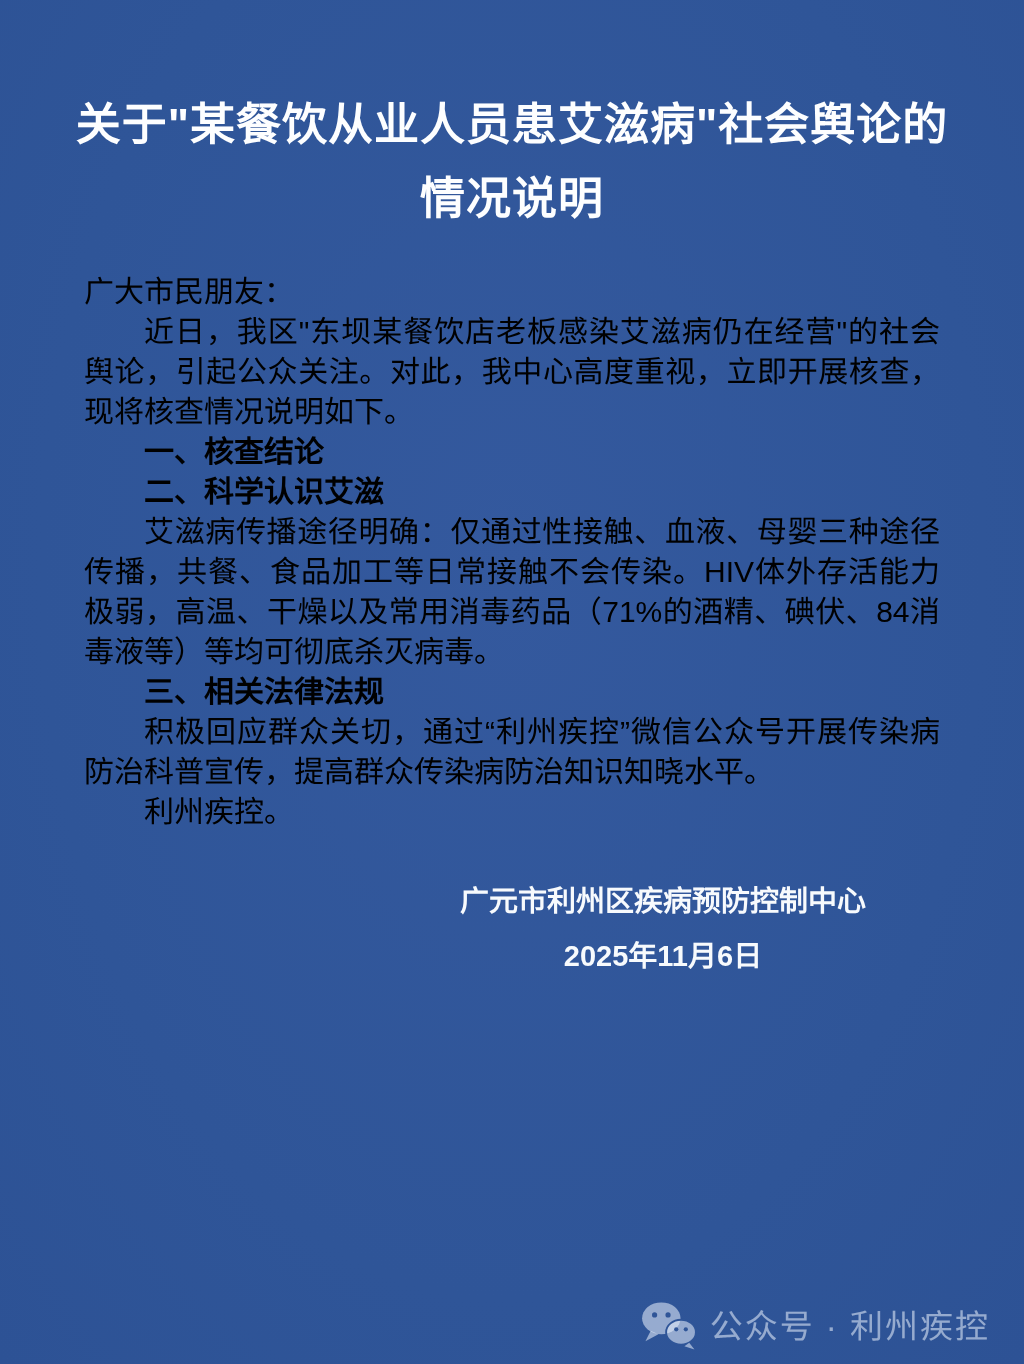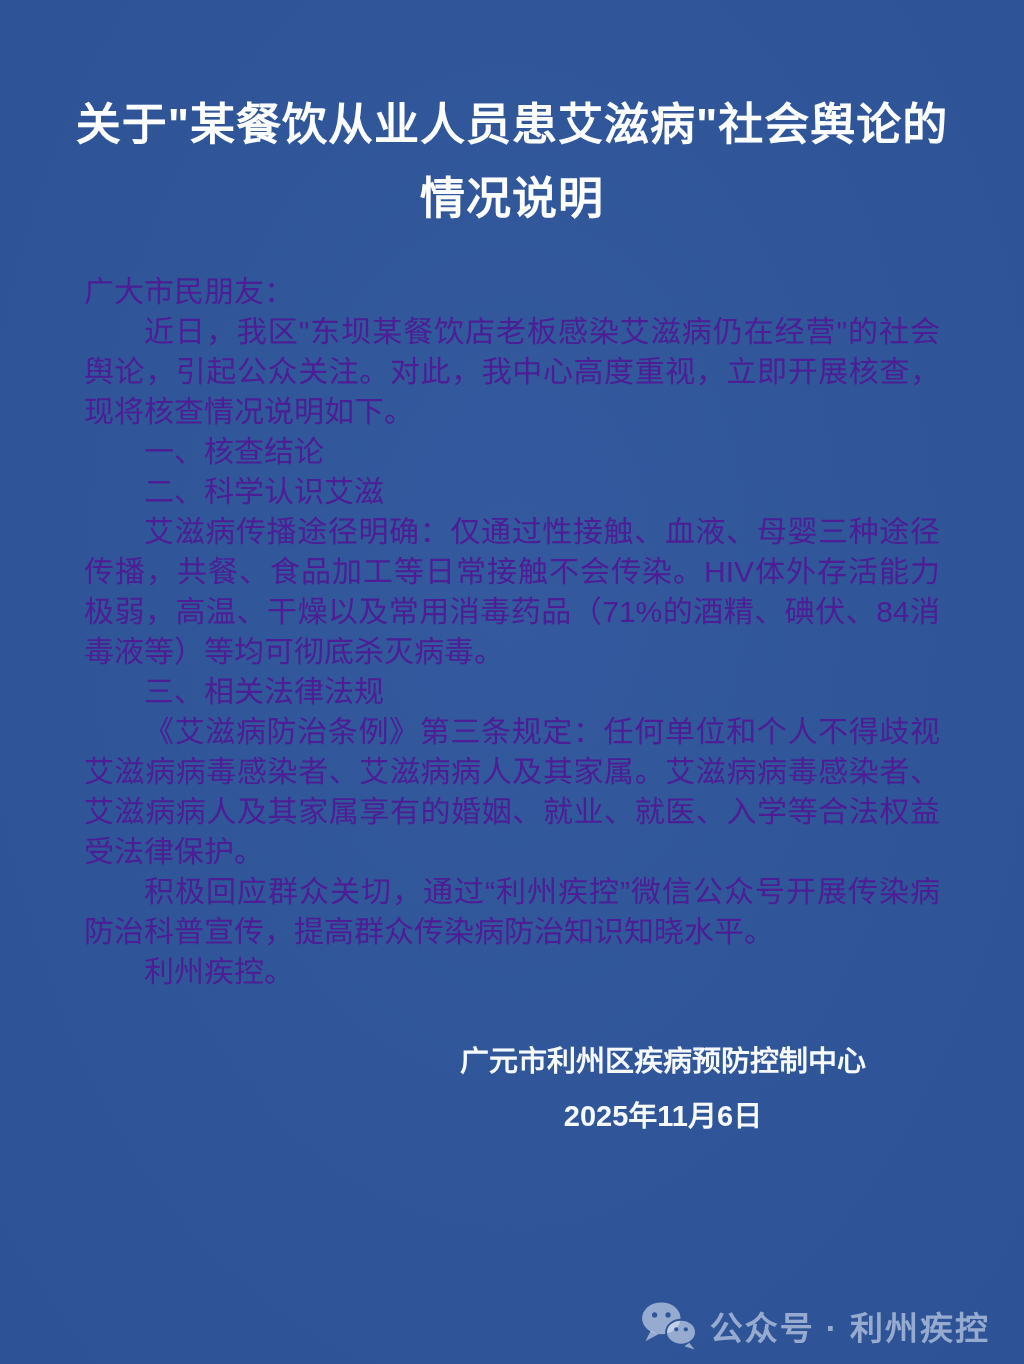--- a/index.html
+++ b/index.html
@@ -27,66 +27,65 @@
     text-align: center;
     line-height: 74px;
     letter-spacing: 1px;
     color: #fdfeff;
   }
   .doc-body {
     margin: 36px 84px 0 84px;
     font-size: 30px;
     line-height: 40px;
     text-align: justify;
-    color: #4c1d95;
+    color: #000000;
   }
   .doc-body p { margin: 0; }
   .salutation { text-indent: 0; }
   .para { text-indent: 2em; }
-  .heading { text-indent: 2em; font-weight: normal; }
+  .heading { text-indent: 2em; font-weight: bold; }
   .signature {
     margin: 46px 150px 0 auto;
     width: fit-content;
     text-align: center;
     font-weight: bold;
     font-size: 29px;
     line-height: 47px;
     color: #f7fafd;
   }
   .signature p { margin: 8px; }
   .watermark {
     position: absolute;
     right: 34px;
     bottom: 14px;
     display: flex;
-    align-items: flex-end;
+    align-items: flex-start;
     gap: 12px;
     font-size: 33px;
-    font-weight: bold;
+    font-weight: normal;
     letter-spacing: 2px;
     color: rgba(226, 234, 248, 0.58);
     white-space: nowrap;
   }
   .watermark svg { display: block; }
 </style>
 </head>
 <body>
 
 <div class="page">
 
   <h1 class="title">关于"某餐饮从业人员患艾滋病"社会舆论的情况说明</h1>
 
   <div class="doc-body">
     <p class="salutation">广大市民朋友：</p>
     <p class="para">近日，我区"东坝某餐饮店老板感染艾滋病仍在经营"的社会舆论，引起公众关注。对此，我中心高度重视，立即开展核查，现将核查情况说明如下。</p>
     <p class="heading">一、核查结论</p>
     <p class="heading">二、科学认识艾滋</p>
     <p class="para">艾滋病传播途径明确：仅通过性接触、血液、母婴三种途径传播，共餐、食品加工等日常接触不会传染。HIV体外存活能力极弱，高温、干燥以及常用消毒药品（71%的酒精、碘伏、84消毒液等）等均可彻底杀灭病毒。</p>
     <p class="heading">三、相关法律法规</p>
-    <p class="para">《艾滋病防治条例》第三条规定：任何单位和个人不得歧视艾滋病病毒感染者、艾滋病病人及其家属。艾滋病病毒感染者、艾滋病病人及其家属享有的婚姻、就业、就医、入学等合法权益受法律保护。</p>
     <p class="para">积极回应群众关切，通过“利州疾控”微信公众号开展传染病防治科普宣传，提高群众传染病防治知识知晓水平。</p>
     <p class="para">利州疾控。</p>
   </div>
 
   <div class="signature">
     <p>广元市利州区疾病预防控制中心</p>
     <p>2025年11月6日</p>
   </div>
 
   <div class="watermark">

